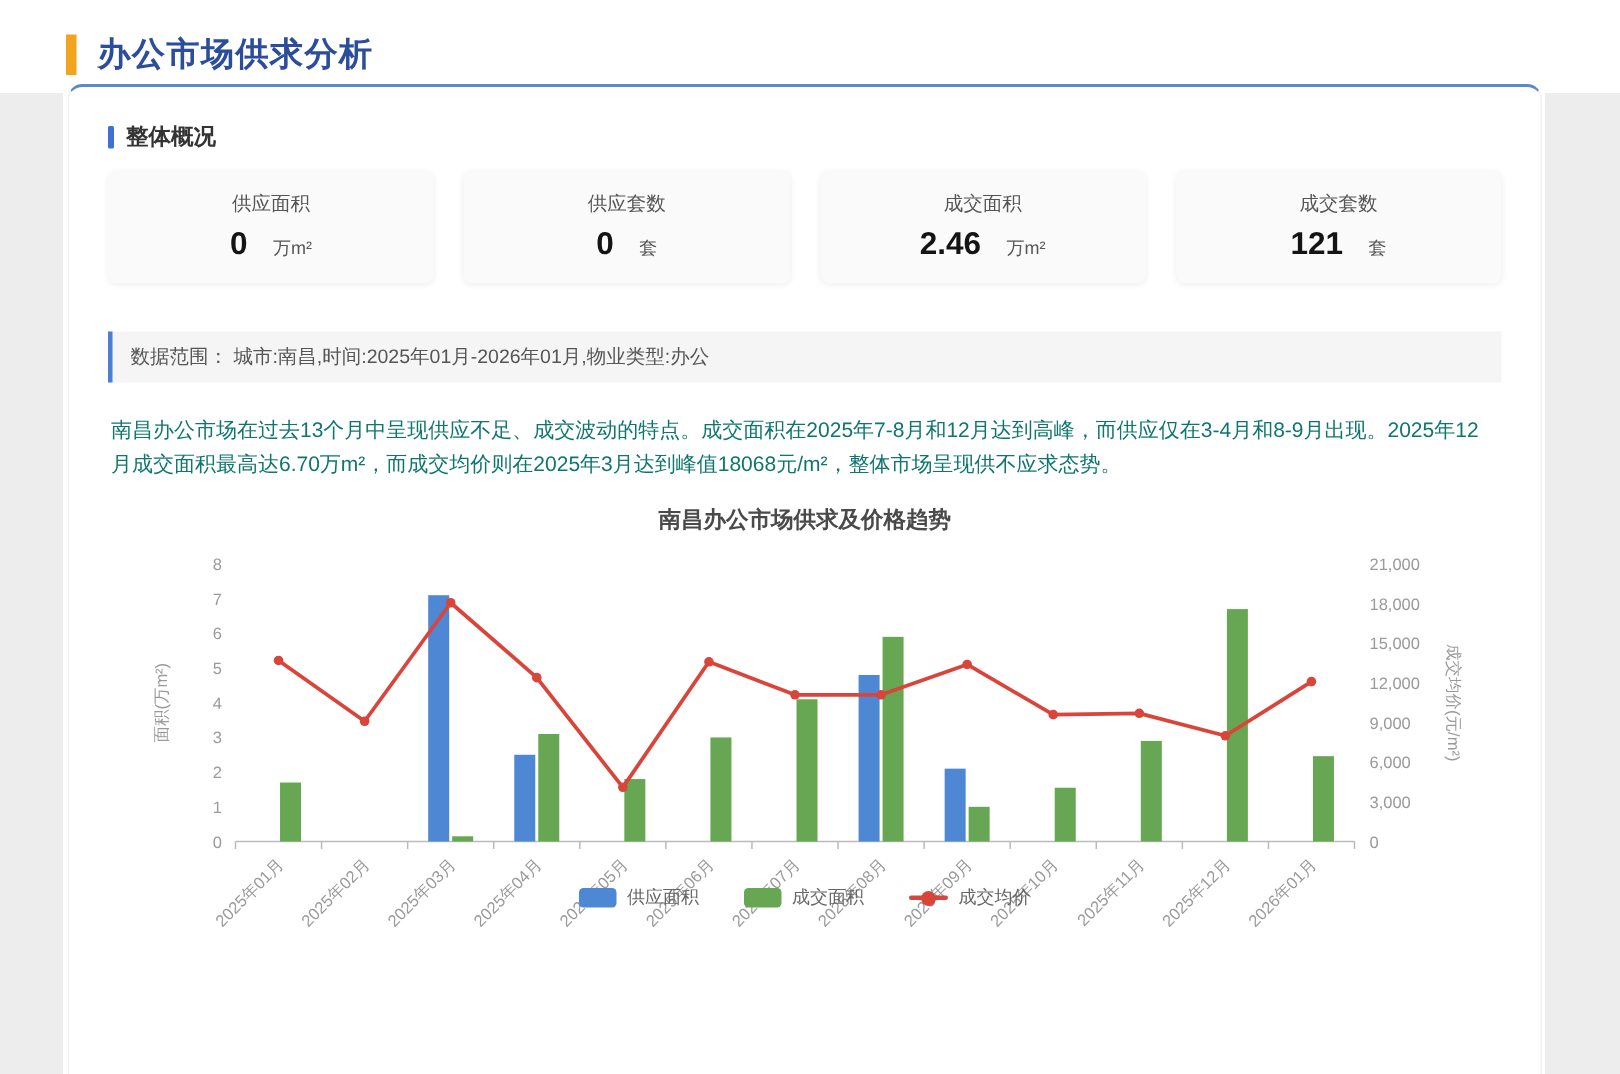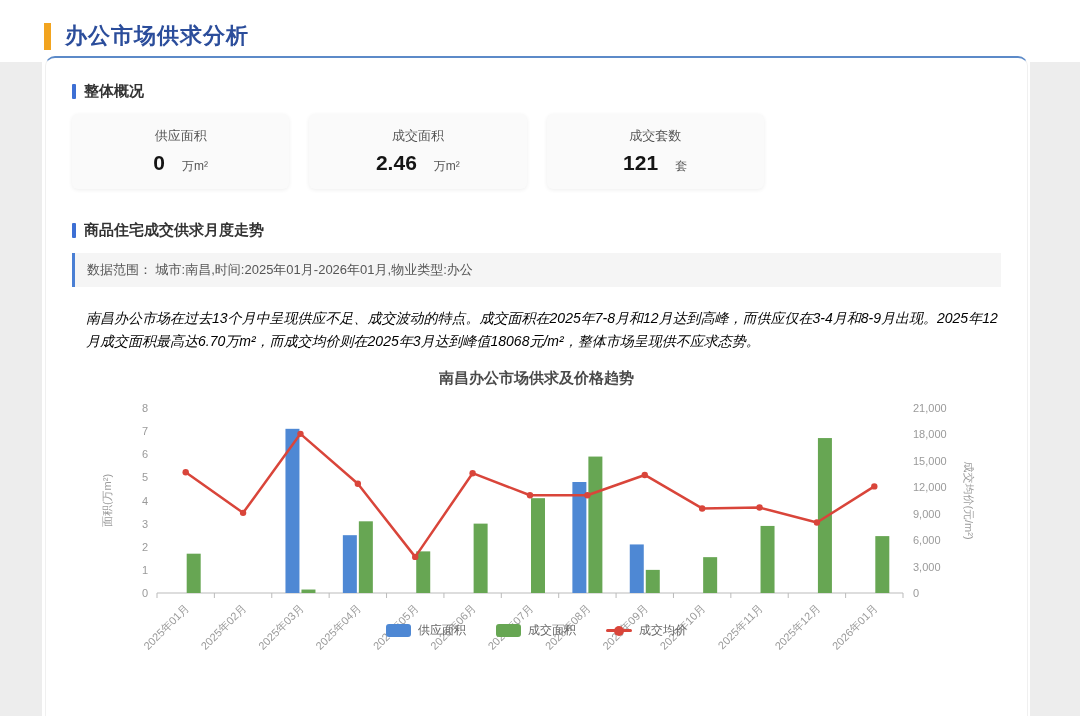--- a/index.html
+++ b/index.html
@@ -37,21 +37,21 @@
   }
   .stats-row { display:grid; grid-template-columns:repeat(4,1fr); gap:20px; margin-bottom:32px; }
   .stat-card {
     background:#fafafa; border-radius:6px;
     box-shadow:0 1px 4px rgba(0,0,0,0.07);
     text-align:center; padding:13px 8px 14px 8px;
   }
   .stat-label { font-size:13px; color:#555; margin-bottom:6px; }
   .stat-value { font-size:21px; font-weight:bold; color:#141414; }
   .stat-unit  { font-size:12px; font-weight:normal; color:#555; margin-left:17px; }
-  .summary { font-size:14px; color:#000000; line-height:1.65; margin:2px 2px 16px 14px;font-style:italic; }
+  .summary { font-size:14px; color:#0f766e; line-height:1.65; margin:2px 2px 16px 2px; }
   .chart-block { position:relative; width:884px; margin:0 auto; }
   .chart-title { text-align:center; font-size:15px; font-weight:bold; color:#4a4a4a; margin-bottom:6px; }
   .chart-svg-wrap { position:relative; }
   svg text { font-family:"Liberation Sans","DejaVu Sans",sans-serif; }
   .legend {
     position:absolute; left:0; right:0; top:228px;
     display:flex; justify-content:center; gap:30px; align-items:center;
   }
   .legend-item { display:flex; align-items:center; gap:7px; cursor:pointer; }
   .legend-item .marker-rect { width:25px; height:13px; border-radius:3px; display:inline-block; }
@@ -79,33 +79,33 @@
       <h2 class="section-title">整体概况</h2>
     </div>
 
 
     <div class="stats-row">
       <div class="stat-card">
         <div class="stat-label">供应面积</div>
         <div class="stat-value"><span>0</span><span class="stat-unit">万m²</span></div>
       </div>
       <div class="stat-card">
+        <div class="stat-label">供应套数</div>
+        <div class="stat-value"><span>0</span><span class="stat-unit">套</span></div>
+      </div>
+      <div class="stat-card">
         <div class="stat-label">成交面积</div>
         <div class="stat-value"><span>2.46</span><span class="stat-unit">万m²</span></div>
       </div>
       <div class="stat-card">
         <div class="stat-label">成交套数</div>
         <div class="stat-value"><span>121</span><span class="stat-unit">套</span></div>
       </div>
     </div>
 
-    <div class="section-head">
-      <span class="section-blue-bar"></span>
-      <h2 class="section-title">商品住宅成交供求月度走势</h2>
-    </div>
 
     <div class="range-bar">数据范围： 城市:南昌,时间:2025年01月-2026年01月,物业类型:办公</div>
 
     <p class="summary">南昌办公市场在过去13个月中呈现供应不足、成交波动的特点。成交面积在2025年7-8月和12月达到高峰，而供应仅在3-4月和8-9月出现。2025年12月成交面积最高达6.70万m²，而成交均价则在2025年3月达到峰值18068元/m²，整体市场呈现供不应求态势。</p>
 
     <div class="chart-block">
       <div class="chart-title">南昌办公市场供求及价格趋势</div>
       <div class="chart-svg-wrap">
         <svg id="chart-svg" width="884" height="258" viewBox="0 0 884 258">
             <text x="53" y="203" text-anchor="end" font-size="11px" fill="#9a9a9a">0</text>

